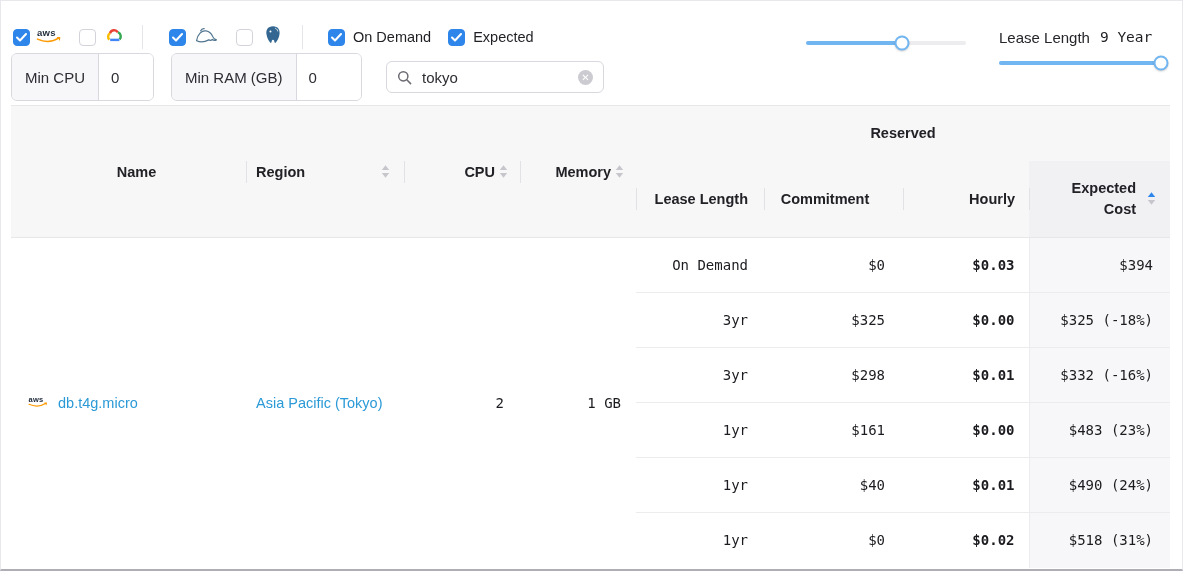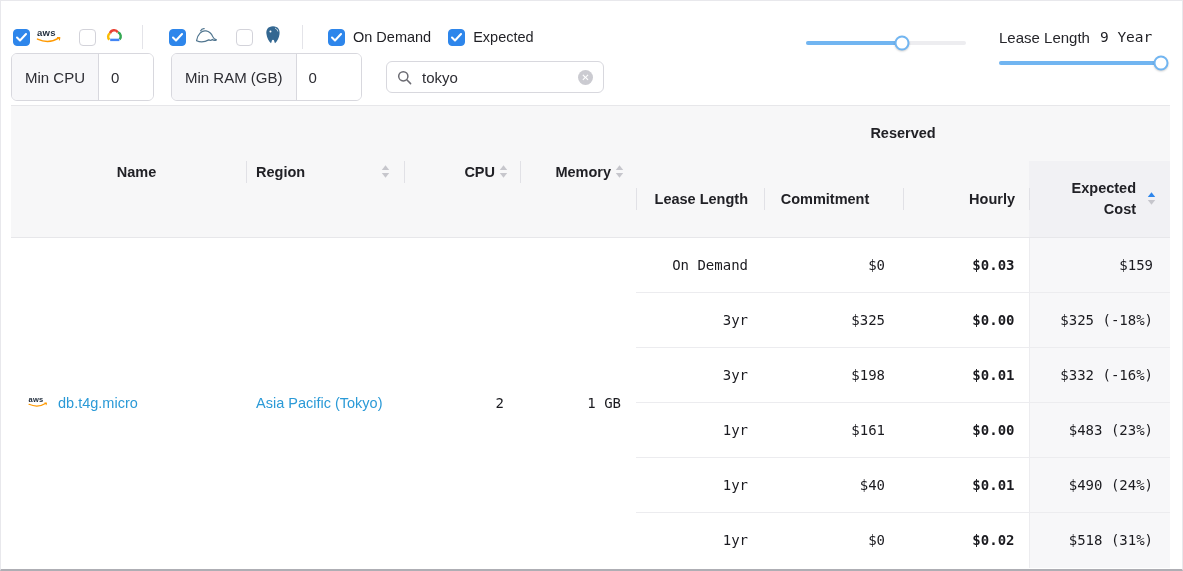--- a/index.html
+++ b/index.html
@@ -289,31 +289,31 @@
       </td>
       <td rowspan="6" class="rspan c-cpu">
         <span class="numval">2</span>
       </td>
       <td rowspan="6" class="rspan c-mem">
         <span class="numval">1 GB</span>
       </td>
       <td class="p-lease"><span class="numval">On Demand</span></td>
       <td class="p-commit"><span class="numval">$0</span></td>
       <td class="p-hourly"><span class="numval">$0.03</span></td>
-      <td class="p-expected"><span class="numval">$159</span></td>
+      <td class="p-expected"><span class="numval">$394</span></td>
     </tr>
     <tr>
       <td class="p-lease"><span class="numval">3yr</span></td>
       <td class="p-commit"><span class="numval">$325</span></td>
       <td class="p-hourly"><span class="numval">$0.00</span></td>
       <td class="p-expected"><span class="numval">$325 (-18%)</span></td>
     </tr>
     <tr>
       <td class="p-lease"><span class="numval">3yr</span></td>
-      <td class="p-commit"><span class="numval">$198</span></td>
+      <td class="p-commit"><span class="numval">$298</span></td>
       <td class="p-hourly"><span class="numval">$0.01</span></td>
       <td class="p-expected"><span class="numval">$332 (-16%)</span></td>
     </tr>
     <tr>
       <td class="p-lease"><span class="numval">1yr</span></td>
       <td class="p-commit"><span class="numval">$161</span></td>
       <td class="p-hourly"><span class="numval">$0.00</span></td>
       <td class="p-expected"><span class="numval">$483 (23%)</span></td>
     </tr>
     <tr>

